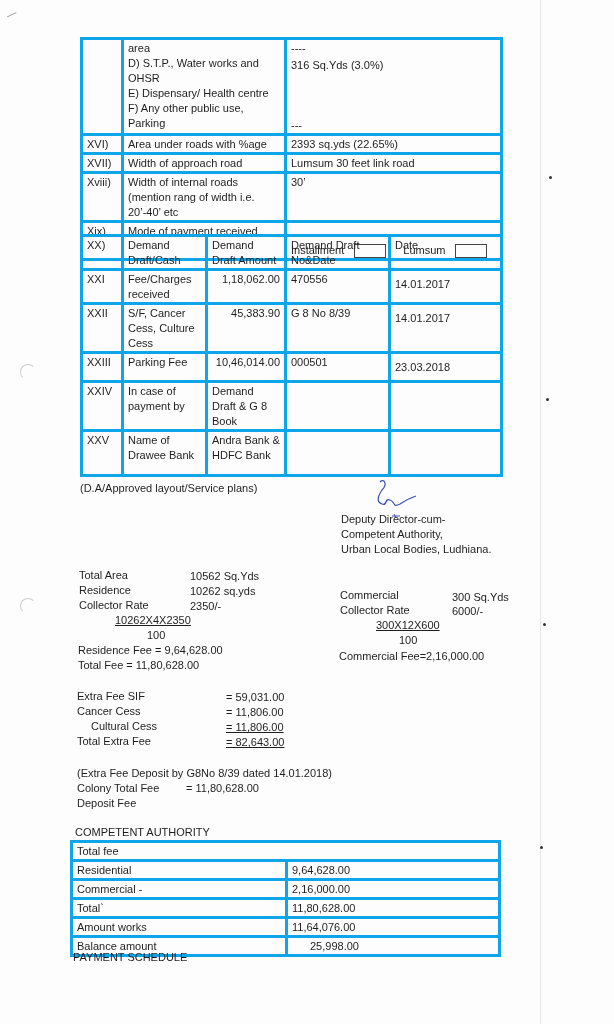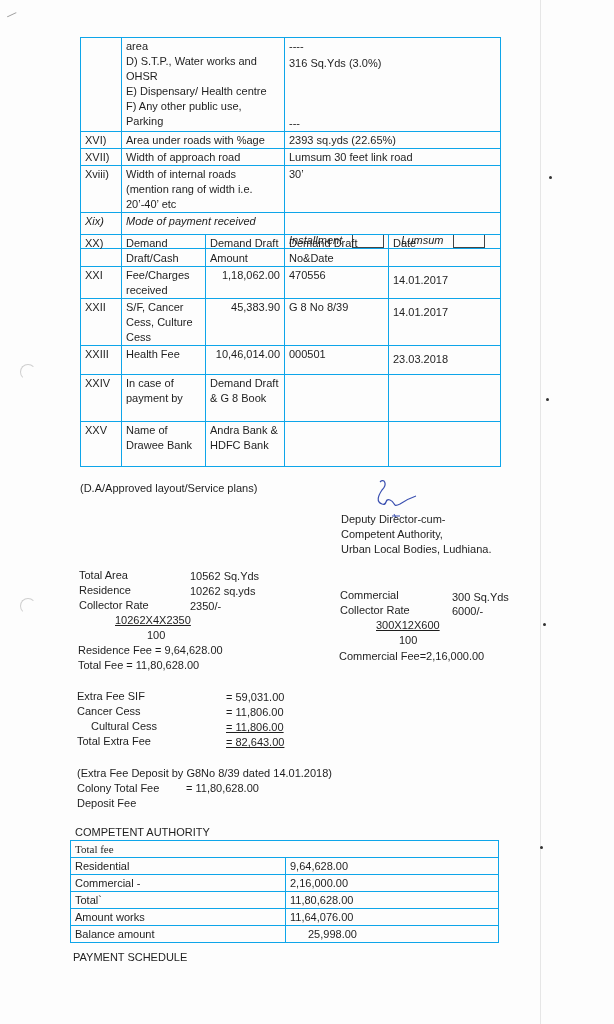--- a/index.html
+++ b/index.html
@@ -9,21 +9,21 @@
     font-family:"Liberation Sans", sans-serif;
     color:#1e1e1e;
     font-size:11px;
   }
   .page-edge { position:absolute; left:540px; top:0; width:1px; height:1024px; background:#e6e6e6; }
   .dot { position:absolute; width:3px; height:3px; background:#333; border-radius:50%; }
   .punch { position:absolute; width:14px; height:14px; border:1px solid #cfcfcf; border-right-color:transparent; border-bottom-color:transparent; border-radius:50%; }
   .scribble { position:absolute; left:8px; top:14px; width:10px; height:6px; border-top:1px solid #999; transform:rotate(-25deg); }
 
   table.grid { position:absolute; border-collapse:collapse; table-layout:fixed; }
-  table.grid td { border:1px solid #0ea5e9; vertical-align:top; padding:1px 4px 0 4px; line-height:15px; font-size:11px; }
+  table.grid td { border:3px solid #0ea5e9; vertical-align:top; padding:1px 4px 0 4px; line-height:15px; font-size:11px; }
   .right { text-align:right; }
   .cb { display:inline-block; width:30px; height:12px; border:1px solid #444; vertical-align:middle; margin-left:10px; }
   .ul { text-decoration:underline; }
   .line { position:absolute; white-space:nowrap; font-size:11px; line-height:14px; }
   .sig { position:absolute; left:370px; top:478px; width:50px; height:42px; }
 </style>
 </head>
 <body>
 
 <div class="page-edge"></div>
@@ -67,21 +67,21 @@
   <tr style="height:15px;">
     <td>XVII)</td>
     <td>Width of approach road</td>
     <td>Lumsum 30 feet link road</td>
   </tr>
   <tr style="height:45px;">
     <td>Xviii)</td>
     <td>Width of internal roads (mention rang of width i.e. 20’-40’ etc</td>
     <td>30’</td>
   </tr>
-  <tr style="height:28px;font-style:italic;">
+  <tr style="height:28px;">
     <td>Xix)</td>
     <td>Mode of payment received</td>
     <td style="padding-top:20px;">
       <span>Installment</span><span class="cb"></span>
       <span style="margin-left:14px;">Lumsum</span><span class="cb"></span>
     </td>
   </tr>
 </tbody>
   </table>
 
@@ -110,21 +110,21 @@
   </tr>
   <tr style="height:45px;">
     <td>XXII</td>
     <td>S/F, Cancer Cess, Culture Cess</td>
     <td class="right">45,383.90</td>
     <td>G 8 No 8/39</td>
     <td style="padding-top:6px;">14.01.2017</td>
   </tr>
   <tr style="height:29px;">
     <td>XXIII</td>
-    <td>Health Fee</td>
+    <td>Parking Fee</td>
     <td class="right">10,46,014.00</td>
     <td>000501</td>
     <td style="padding-top:6px;">23.03.2018</td>
   </tr>
   <tr style="height:47px;">
     <td>XXIV</td>
     <td>In case of payment by</td>
     <td>Demand Draft &amp; G 8 Book</td>
     <td></td>
     <td></td>
@@ -182,21 +182,21 @@
 <div class="line" style="left:186px;top:781px;">= 11,80,628.00</div>
 <div class="line" style="left:77px;top:796px;">Deposit Fee</div>
 
 <div class="line" style="left:75px;top:825px;">COMPETENT AUTHORITY</div>
 <table class="grid" style="left:70px;top:840px;width:428px;">
   <colgroup>
       <col style="width:215px">
       <col style="width:213px">
     </colgroup>
   <tbody>
-      <tr style="height:15px;font-family:Liberation Serif, serif;">
+      <tr style="height:15px;">
     <td colspan="2">Total fee</td>
   </tr>
   <tr style="height:15px;">
     <td>Residential</td>
     <td>9,64,628.00</td>
   </tr>
   <tr style="height:15px;">
     <td>Commercial  -</td>
     <td>2,16,000.00</td>
   </tr>

